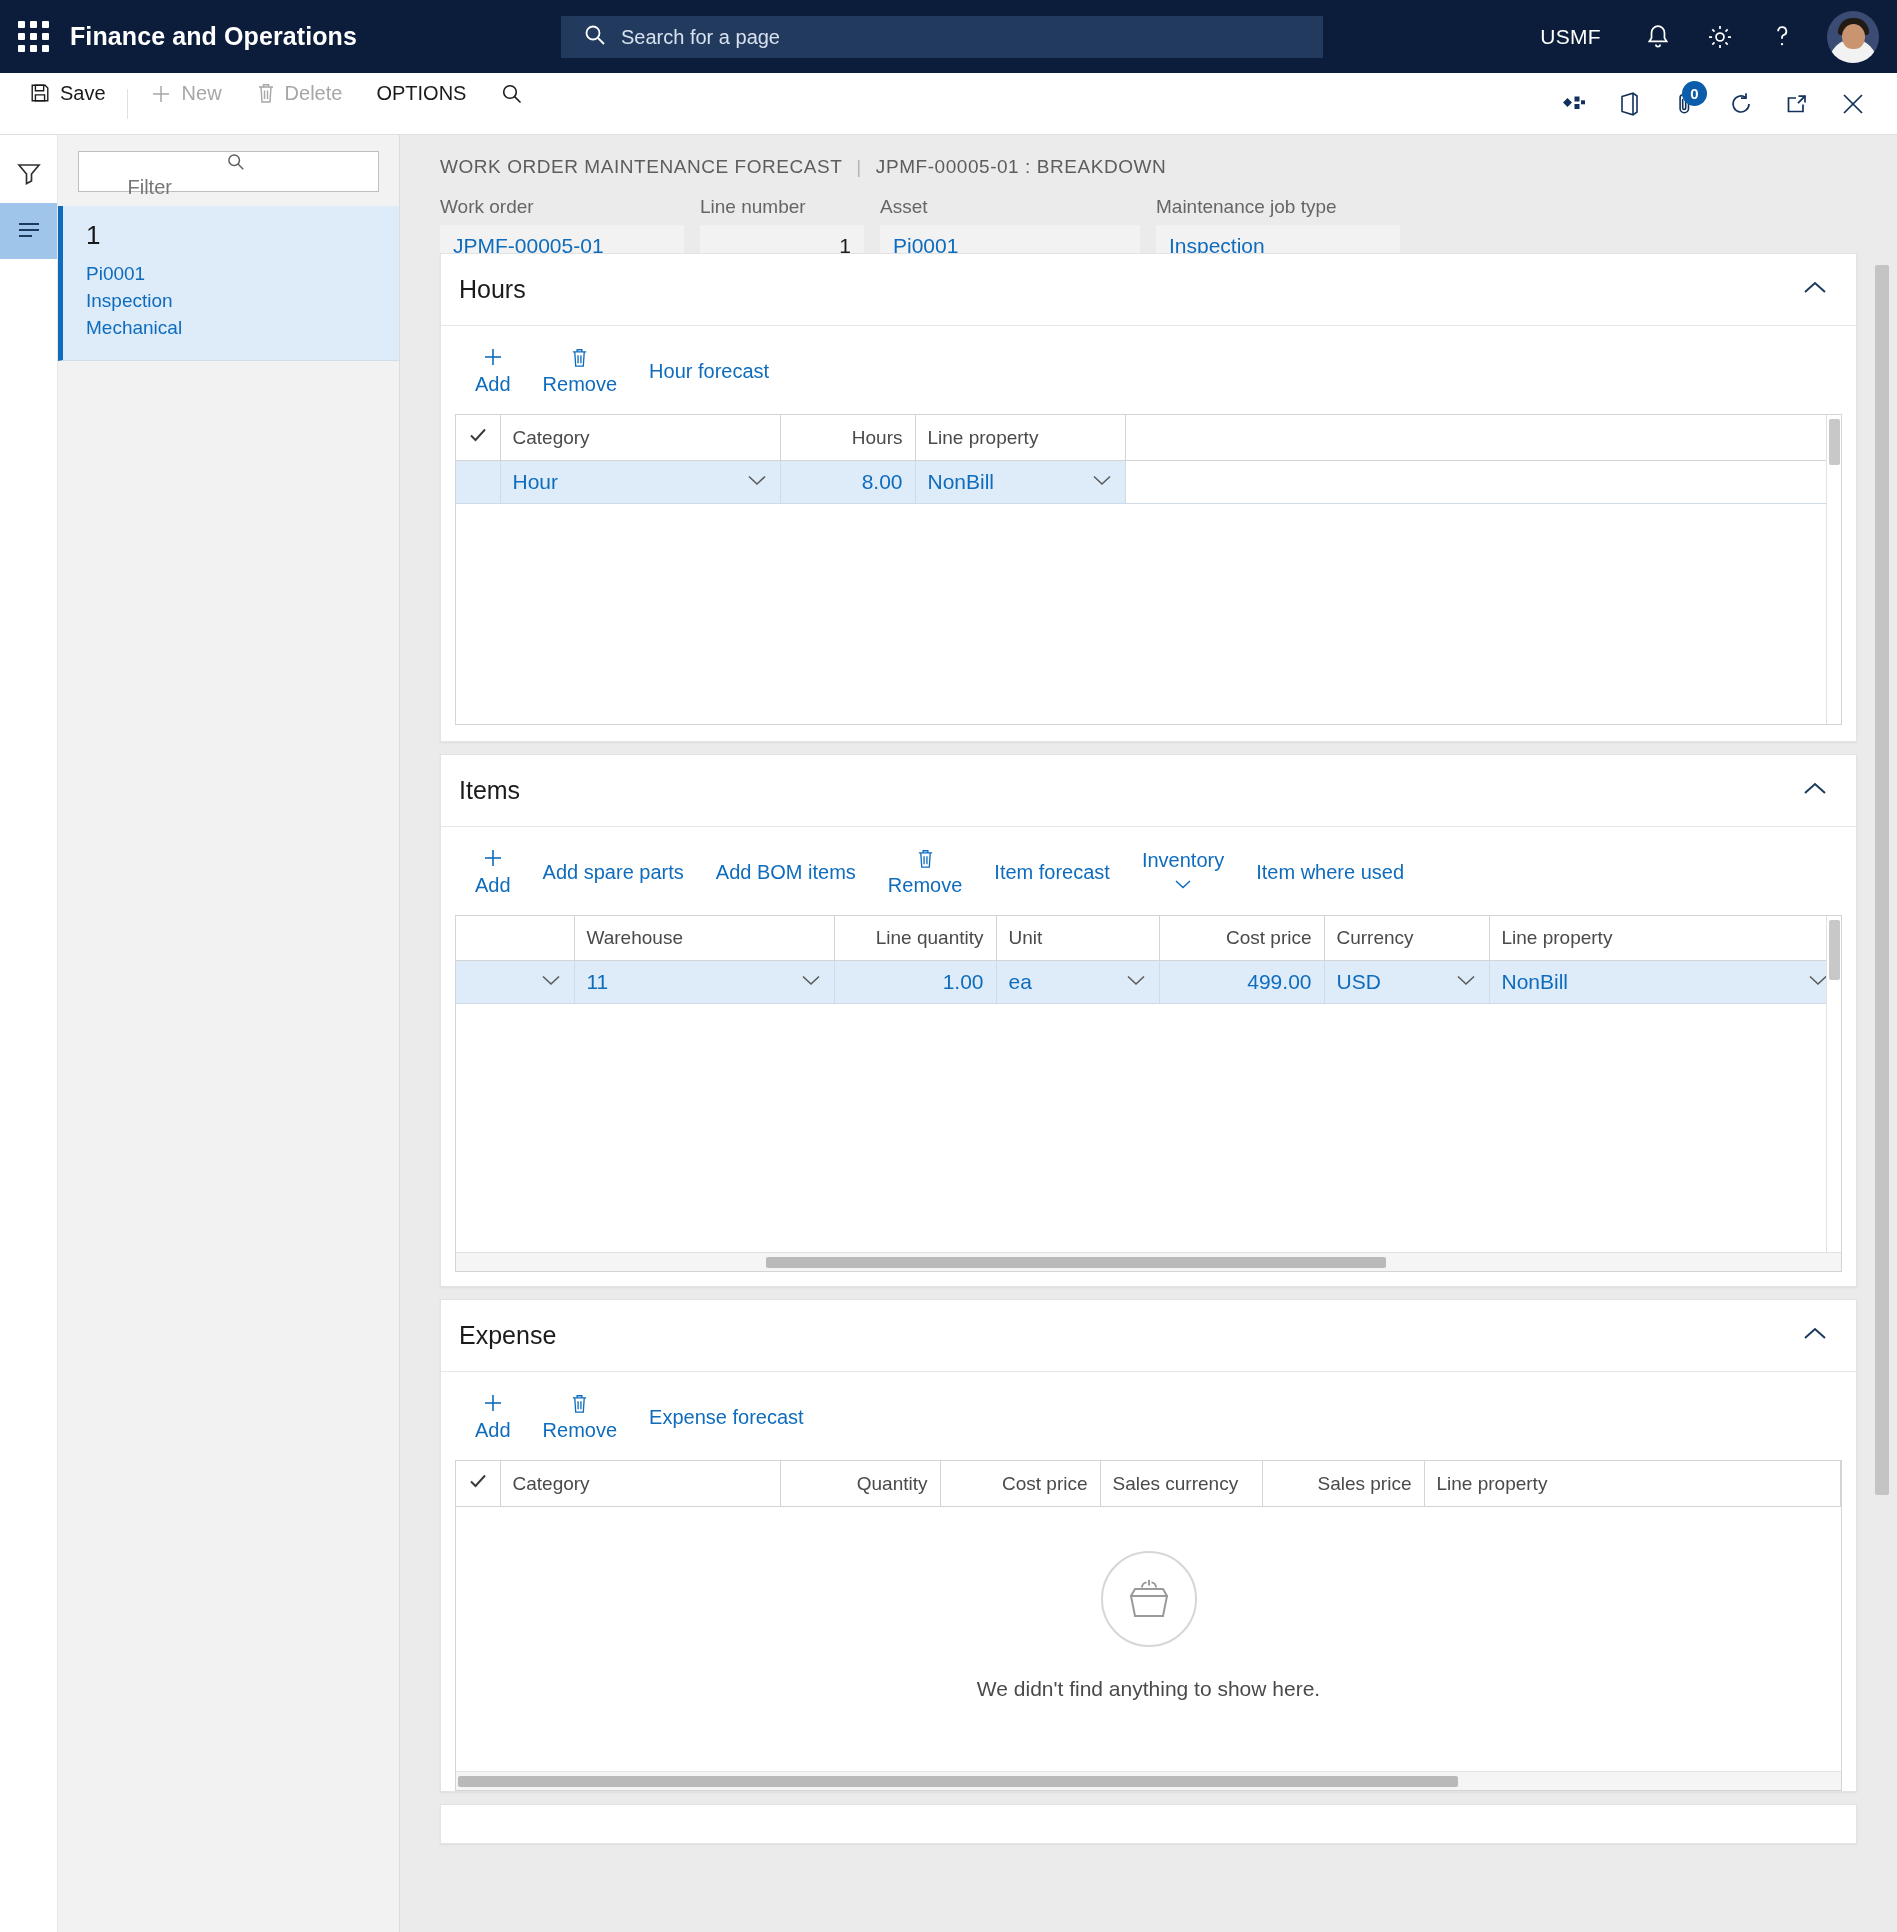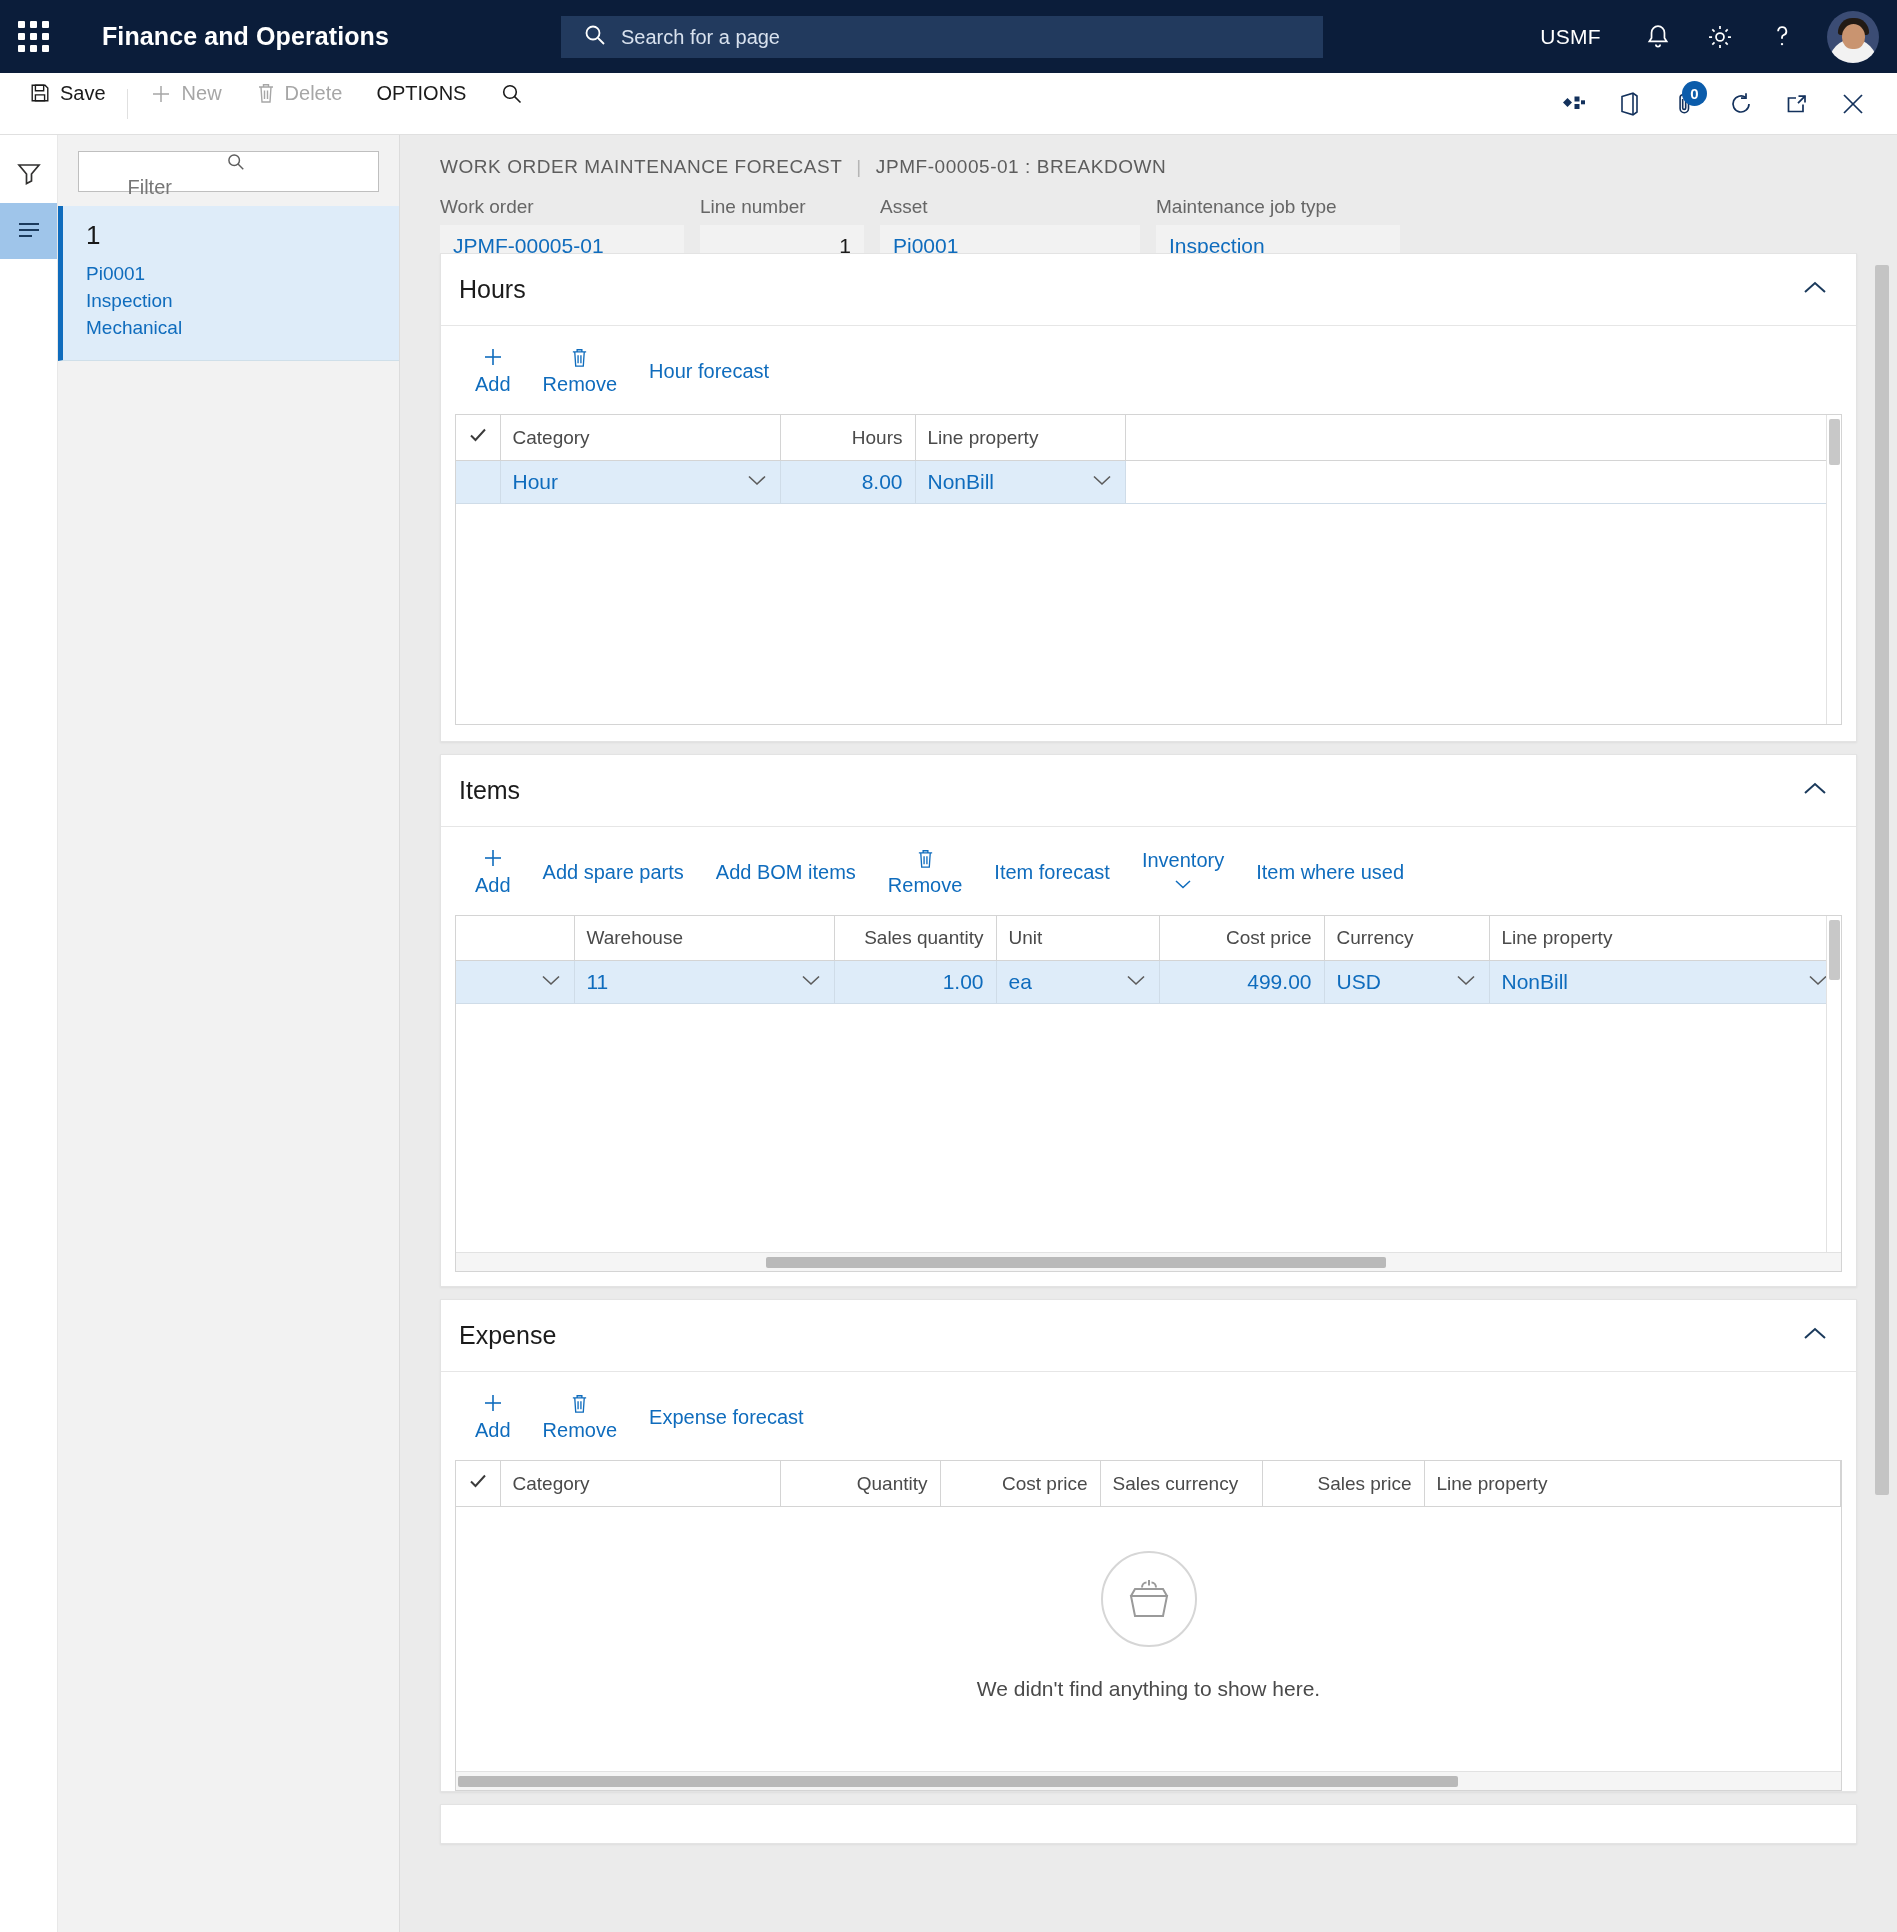--- a/index.html
+++ b/index.html
@@ -15,21 +15,21 @@
     position: relative;
   }
   .waffle {
     width: 66px; display: flex; align-items: center; justify-content: center;
     cursor: pointer;
   }
   .waffle-grid { display: grid; grid-template-columns: repeat(3, 7px); gap: 5px; }
   .waffle-grid i { width: 7px; height: 7px; background: #fff; border-radius: 1px; display:block; }
   .app-title {
     color: #fff; font-size: 25px; font-weight: bold; letter-spacing: .1px;
-    margin-left: 36px;
+    margin-left: 4px;
   }
   .searchbox {
     position: absolute; left: 561px; top: 16px; width: 762px; height: 42px;
     background: #223a5e; display: flex; align-items: center; padding-left: 22px;
     cursor: text;
   }
   .searchbox .mag { margin-right: 14px; }
   .searchbox input {
     background: transparent; border: 0; outline: 0; color: #e6edf7;
     font-size: 20px; font-family: "Liberation Sans", sans-serif; width: 90%;
@@ -564,21 +564,21 @@
                 <col style="width:162px">
                 <col style="width:163px">
                 <col style="width:165px">
                 <col style="width:165px">
                 <col>
               </colgroup>
             <thead>
               <tr>
                 <th></th>
                 <th>Warehouse</th>
-                <th class="r">Sales quantity</th>
+                <th class="r">Line quantity</th>
                 <th>Unit</th>
                 <th class="r">Cost price</th>
                 <th>Currency</th>
                 <th>Line property</th>
               </tr>
             </thead>
             <tbody>
               <tr class="selrow">
                 <td>
                   <div class="cellflex" style="justify-content:flex-end">

